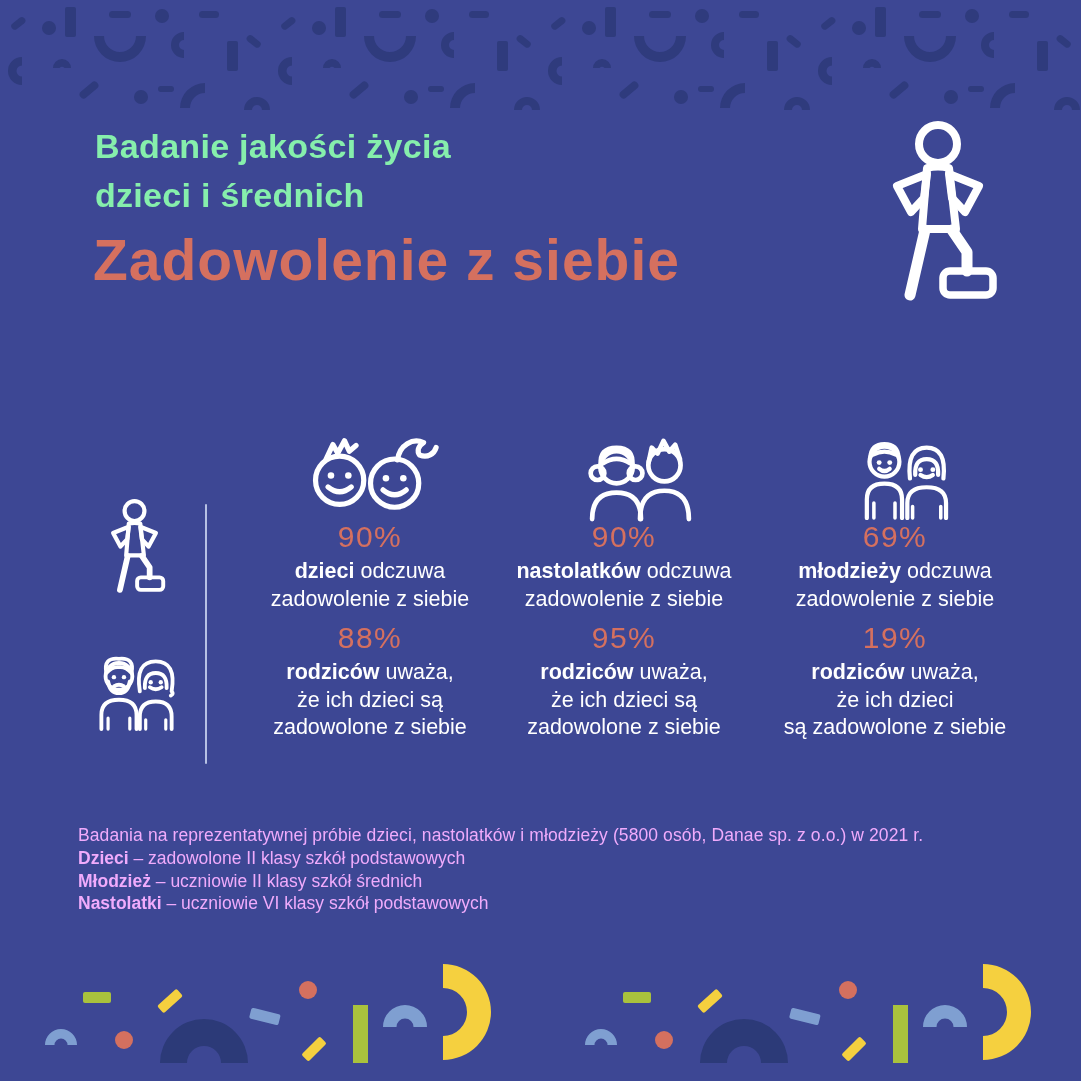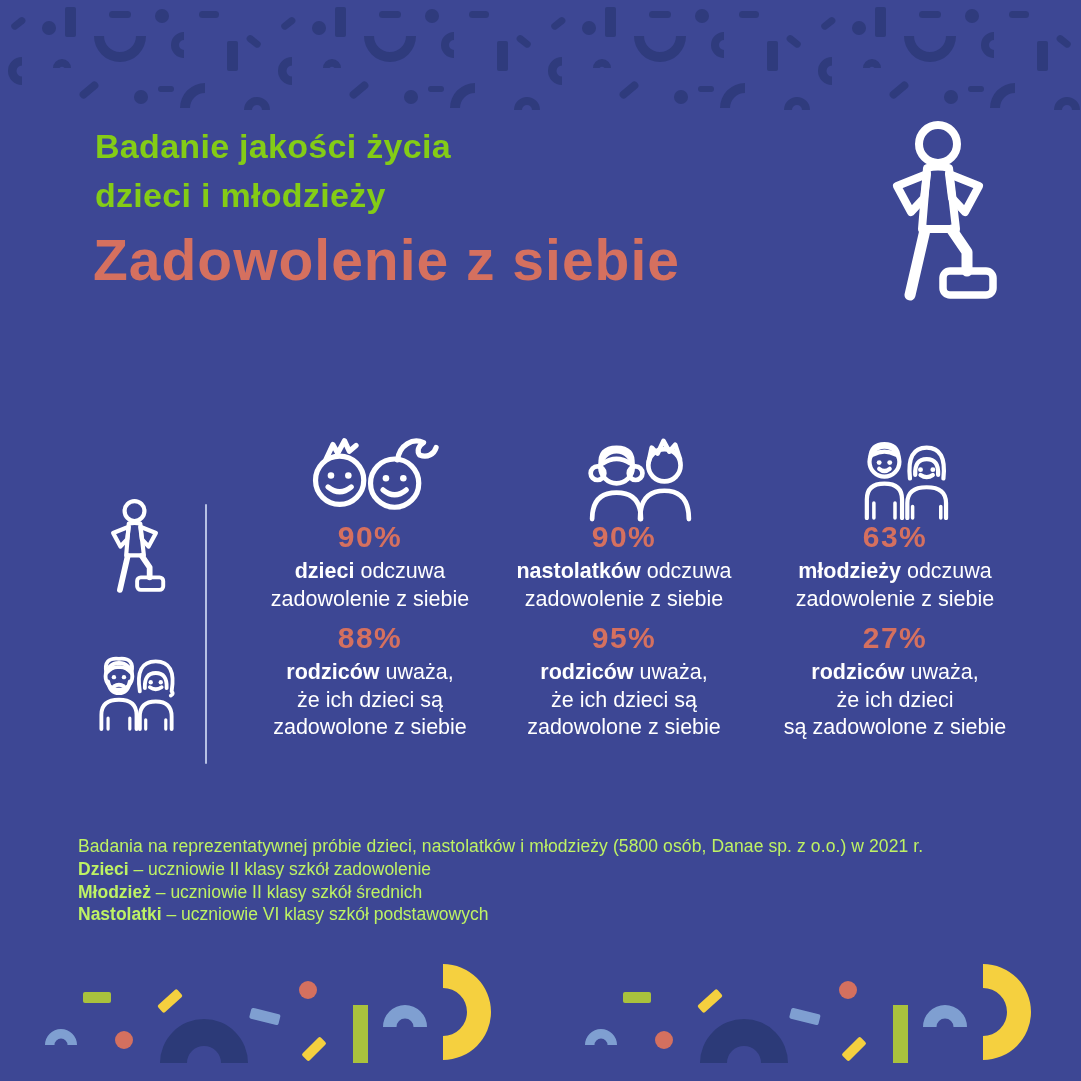--- a/index.html
+++ b/index.html
@@ -5,37 +5,37 @@
   html,body{margin:0;padding:0;}
   body{
     width:1081px;height:1081px;position:relative;overflow:hidden;
     background:#3d4794;
     font-family:"Liberation Sans","DejaVu Sans",sans-serif;
     -webkit-font-smoothing:antialiased;
   }
   .abs{position:absolute;}
   
   .title{
-    left:95px;top:122px;color:#84cc16;font-weight:700;
+    left:95px;top:122px;color:#86efac;font-weight:700;
     font-size:34px;line-height:49px;letter-spacing:.3px;
   }
   .subtitle{
     left:93px;top:228px;color:#d5705f;font-weight:700;
     font-size:57px;line-height:64px;letter-spacing:1px;
   }
   
   .divider{left:205px;top:504px;width:2px;height:260px;background:rgba(214,224,248,.8);border-radius:1px;}
   .stat{width:280px;text-align:center;color:#ffffff;}
-  .stat .pct{font-size:30px;font-weight:700;color:#d5705f;letter-spacing:1.5px;margin-bottom:4px;}
+  .stat .pct{font-size:30px;font-weight:400;color:#d5705f;letter-spacing:1.5px;margin-bottom:4px;}
   .stat .ln{font-size:21.5px;line-height:27.5px;font-weight:400;}
   .stat .ln b{font-weight:700;}
   .c1{left:230px;} .c2{left:484px;} .c3{left:755px;}
   .r1{top:520px;} .r2{top:621px;}
   
-  .footnote{left:78px;top:824px;color:#bef264;font-size:17.5px;line-height:22.8px;margin-top:11px;}
+  .footnote{left:78px;top:824px;color:#f0abfc;font-size:17.5px;line-height:22.8px;}
   .footnote .src{font-weight:400;letter-spacing:.1px;}
   .footnote .leg b{font-weight:700;}
   svg{display:block;}
 </style>
 </head>
 <body>
 
 <svg width="0" height="0" style="position:absolute">
   <defs>
     <g id="person-akimbo" fill="none" stroke="#ffffff" stroke-width="8" stroke-linecap="round" stroke-linejoin="round">
@@ -73,21 +73,21 @@
     </g>
   </defs>
   <use href="#tpm" x="0"></use>
     <use href="#tpm" x="270"></use>
     <use href="#tpm" x="540"></use>
     <use href="#tpm" x="810"></use>
 </svg>
 
 <div class="abs title">
   <div>Badanie jakości życia</div>
-  <div>dzieci i młodzieży</div>
+  <div>dzieci i średnich</div>
 </div>
 <div class="abs subtitle">Zadowolenie z siebie</div>
 
 <svg class="abs" style="left:872px;top:118px" width="130" height="207" viewBox="0 0 130 205">
   <use href="#person-akimbo"></use>
 </svg>
 
 <svg class="abs" style="left:100px;top:498px" width="68" height="107" viewBox="0 0 130 205">
   <use href="#person-akimbo"></use>
 </svg>
@@ -172,47 +172,47 @@
   <div class="pct">90%</div>
   <div class="ln"><b>dzieci</b><span> odczuwa</span></div>
   <div class="ln">zadowolenie z siebie</div>
 </div>
 <div class="abs stat c2 r1">
   <div class="pct">90%</div>
   <div class="ln"><b>nastolatków</b><span> odczuwa</span></div>
   <div class="ln">zadowolenie z siebie</div>
 </div>
 <div class="abs stat c3 r1">
-  <div class="pct">63%</div>
+  <div class="pct">69%</div>
   <div class="ln"><b>młodzieży</b><span> odczuwa</span></div>
   <div class="ln">zadowolenie z siebie</div>
 </div>
 
 <div class="abs stat c1 r2">
   <div class="pct">88%</div>
   <div class="ln"><b>rodziców</b><span> uważa,</span></div>
   <div class="ln">że ich dzieci są</div>
   <div class="ln">zadowolone z siebie</div>
 </div>
 <div class="abs stat c2 r2">
   <div class="pct">95%</div>
   <div class="ln"><b>rodziców</b><span> uważa,</span></div>
   <div class="ln">że ich dzieci są</div>
   <div class="ln">zadowolone z siebie</div>
 </div>
 <div class="abs stat c3 r2">
-  <div class="pct">27%</div>
+  <div class="pct">19%</div>
   <div class="ln"><b>rodziców</b><span> uważa,</span></div>
   <div class="ln">że ich dzieci</div>
   <div class="ln">są zadowolone z siebie</div>
 </div>
 
 <div class="abs footnote">
   <div class="src">Badania na reprezentatywnej próbie dzieci, nastolatków i młodzieży (5800 osób, Danae sp. z o.o.) w 2021 r.</div>
-  <div class="leg"><b>Dzieci</b><span> – uczniowie II klasy szkół zadowolenie</span></div>
+  <div class="leg"><b>Dzieci</b><span> – zadowolone II klasy szkół podstawowych</span></div>
   <div class="leg"><b>Młodzież</b><span> – uczniowie II klasy szkół średnich</span></div>
   <div class="leg"><b>Nastolatki</b><span> – uczniowie VI klasy szkół podstawowych</span></div>
 </div>
 
 <svg class="abs" style="left:0;top:956px" width="1081" height="125" viewBox="0 0 1081 125">
   <defs>
     <g id="btm">
       <path d="M45,89 A16,16 0 0 1 77,89 L67.5,89 A6.5,6.5 0 0 0 54.5,89 Z" fill="#7f9fd1"></path>
       <rect x="83" y="36" width="28" height="11" rx="2" fill="#a9c23d"></rect>
       <circle cx="124" cy="84" r="9" fill="#d4705f"></circle>

